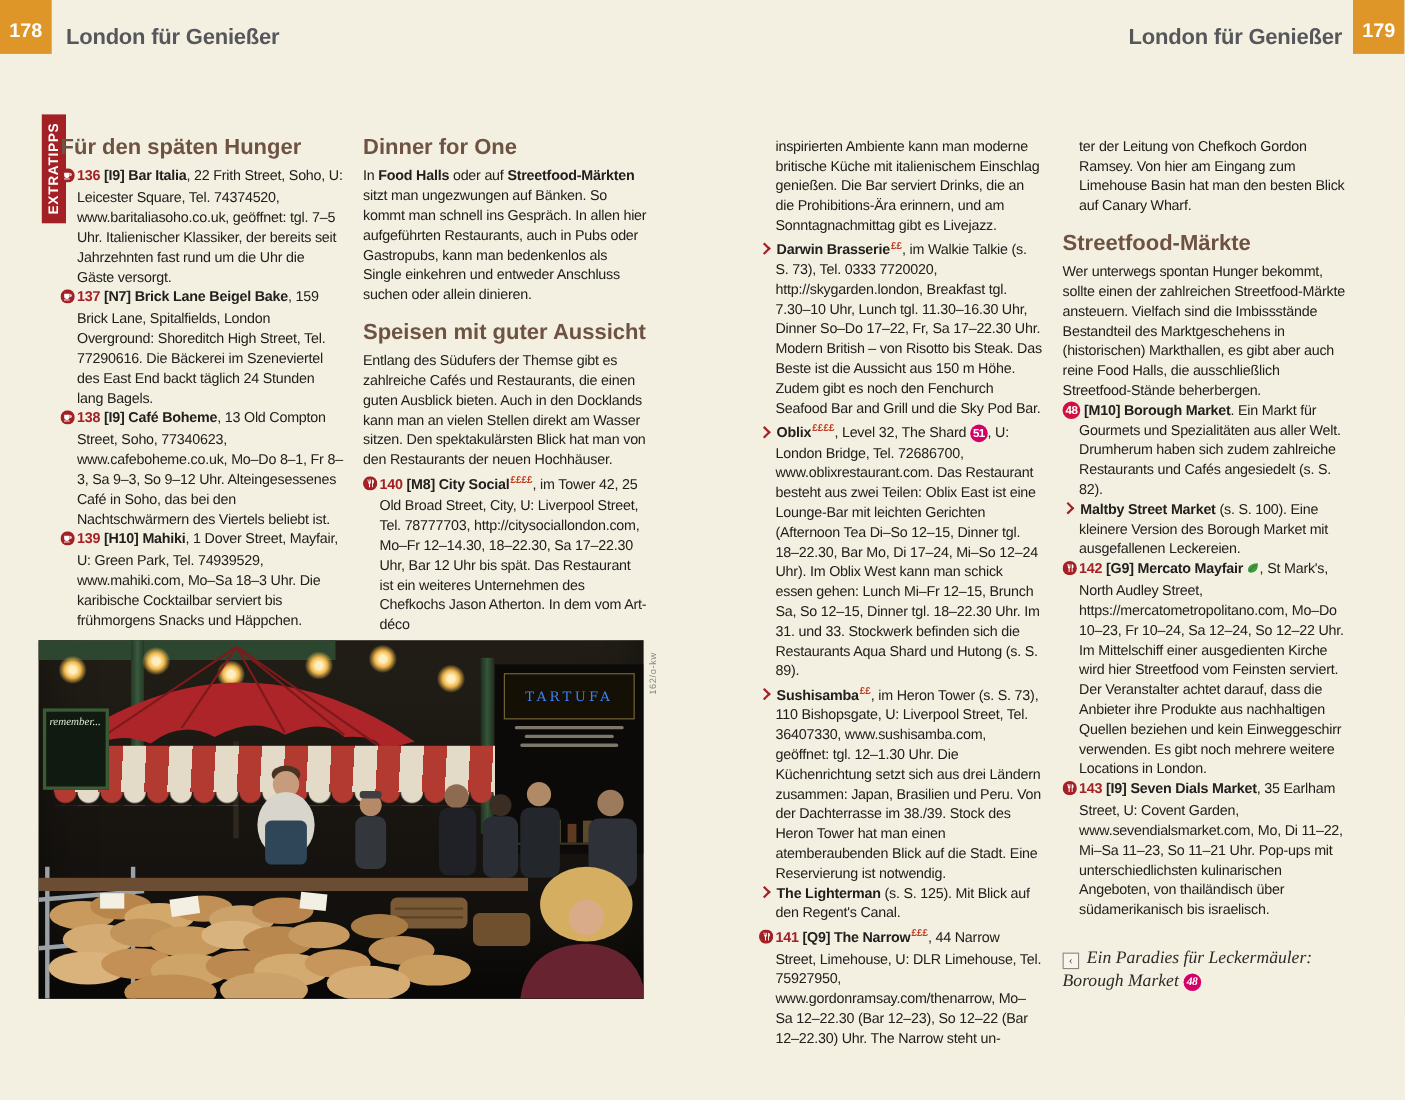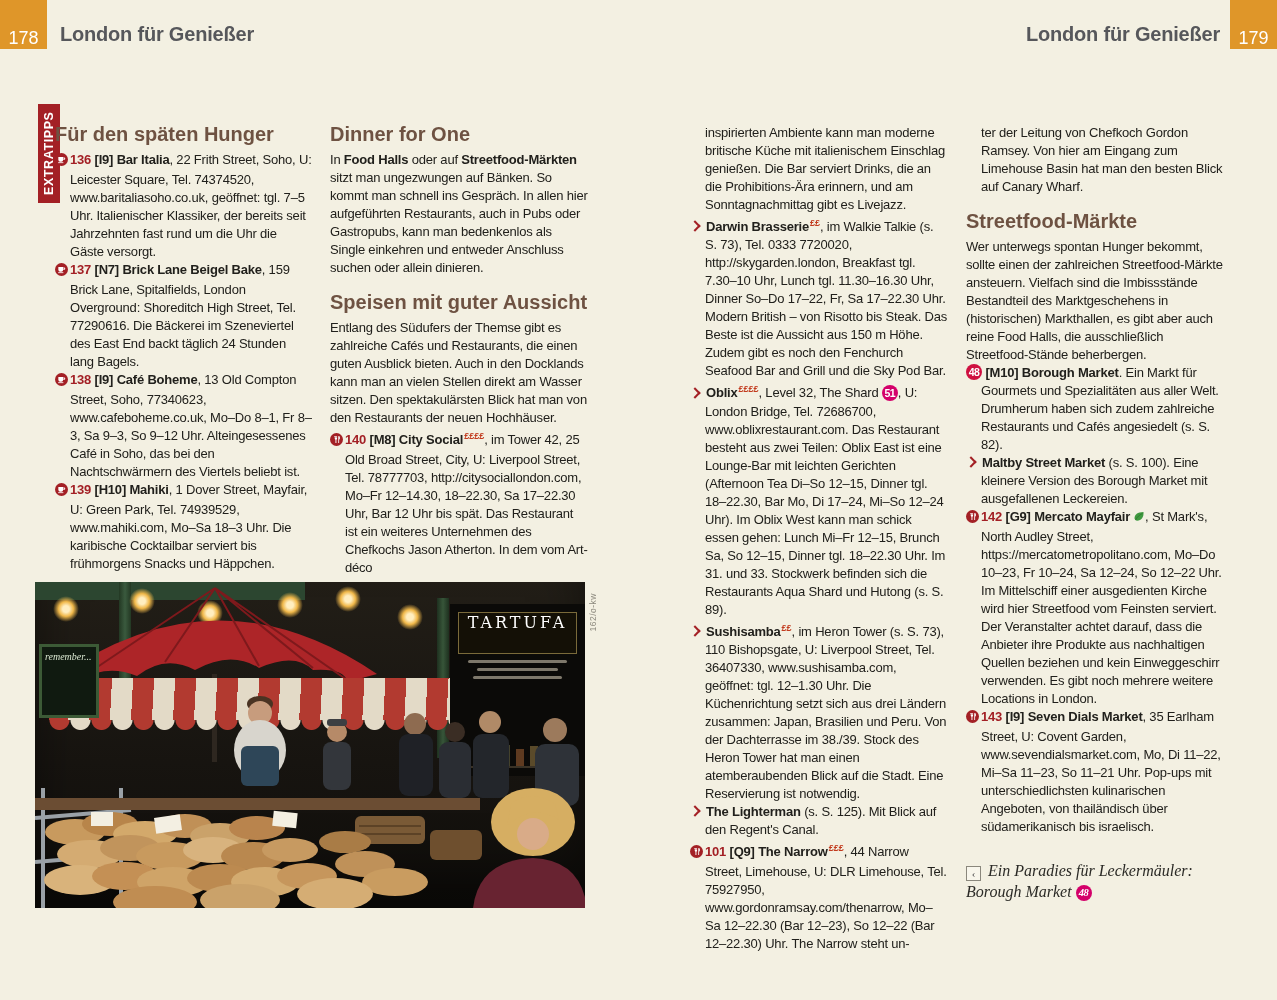--- a/index.html
+++ b/index.html
@@ -1,21 +1,21 @@
 <!DOCTYPE html>
 <html><head>
 <meta charset="utf-8">
 <style>
   html,body{margin:0;padding:0;background:#e8e6da;}
   .page{position:relative;width:1277px;height:1000px;background:#f3f0e2;overflow:hidden;
         font-family:"Liberation Sans",sans-serif;color:#21201c;}
   
   .pagenum{position:absolute;top:0;width:47px;height:49px;background:#df9629;color:#fff;
-           font-size:18px;font-weight:400;display:flex;align-items:flex-end;justify-content:center;
-           padding-bottom:0;box-sizing:border-box;}
+           font-size:18px;font-weight:700;display:flex;align-items:flex-end;justify-content:center;
+           padding-bottom:10px;box-sizing:border-box;}
   .pagenum.left{left:0}.pagenum.right{right:0}
   .htitle{position:absolute;top:23px;font-size:20px;font-weight:700;color:#56575b;letter-spacing:-0.2px;}
   .htitle.left{left:60px}.htitle.right{right:57px}
   
   .tab{position:absolute;left:38px;top:104px;width:22px;height:99px;background:#a32025;color:#fff;
        font-size:12.5px;font-weight:700;letter-spacing:.6px;writing-mode:vertical-rl;
        transform:rotate(180deg);display:flex;align-items:center;justify-content:center;}
   
   .col{position:absolute;top:124px;width:258px;font-size:13px;line-height:18px;letter-spacing:-0.2px;}
   #col1{left:55px}#col2{left:330px}#col3{left:690px}#col4{left:966px}
@@ -52,22 +52,22 @@
         background:radial-gradient(circle,#ffeec0 0 18%,#f0b84a 40%,rgba(240,184,74,0) 70%);}
   .umb{position:absolute;left:10px;top:0;}
   .awning{position:absolute;left:14px;top:96px;width:408px;height:42px;
           background:repeating-linear-gradient(93deg,#b23a30 0 21px,#e3dac7 21px 42px);}
   .awning:after{content:"";position:absolute;left:0;right:0;top:100%;height:12px;
           background-image:radial-gradient(circle at 10.5px 0,#b23a30 9.5px,rgba(0,0,0,0) 10.5px),
                            radial-gradient(circle at 10.5px 0,#e3dac7 9.5px,rgba(0,0,0,0) 10.5px);
           background-size:42px 12px,42px 12px;background-position:0 0,21px 0;background-repeat:repeat-x;}
   .shop{position:absolute;left:415px;top:22px;width:135px;height:172px;background:#0b0a08;}
   .shopsign{margin:8px 8px 6px;height:40px;background:#141006;border:1px solid #7a6a3a;
-            display:flex;justify-content:center;color:#ffffff;
-            font-family:"DejaVu Serif",serif;font-size:16px;letter-spacing:3px;}
+            display:flex;align-items:center;justify-content:center;color:#3b82f6;
+            font-family:"DejaVu Serif",serif;font-size:12px;letter-spacing:3px;}
   .shopline{height:3px;background:rgba(222,212,190,.55);margin:5px auto;border-radius:2px;}
   .bottles{position:absolute;bottom:8px;left:10px;right:10px;height:26px;display:flex;
            align-items:flex-end;gap:6px;border-bottom:2px solid #3a3226;}
   .bottles i{display:block;width:8px;background:#5a4a2a;}
   .board{position:absolute;left:4px;top:62px;width:60px;height:74px;background:#101a10;
          border:3px solid #3c5a36;box-sizing:border-box;padding:4px 3px;
          font-family:"Liberation Serif",serif;font-style:italic;font-size:10px;color:#d8e6cf;}
   .scene{position:absolute;left:0;top:0;}
   .credit{position:absolute;left:588px;top:593px;font-size:8.5px;color:#8a877c;letter-spacing:.5px;
           writing-mode:vertical-rl;transform:rotate(180deg);}
@@ -124,21 +124,21 @@
   <div class="col" id="col3">
       <p class="cont">inspirierten Ambiente kann man moderne britische Küche mit italienischem Einschlag genießen. Die Bar serviert Drinks, die an die Prohibitions-Ära erinnern, und am Sonntagnachmittag gibt es Livejazz.</p>
       <p class="entry"><i class="chev"></i><span class="bold">Darwin Brasserie</span><sup class="price">££</sup>, im Walkie Talkie (s. S. 73), Tel. 0333 7720020, http://skygarden.london, Breakfast tgl. 7.30–10 Uhr, Lunch tgl. 11.30–16.30 Uhr, Dinner So–Do 17–22, Fr, Sa 17–22.30 Uhr. Modern British – von Risotto bis Steak. Das Beste ist die Aussicht aus 150 m Höhe. Zudem gibt es noch den Fenchurch Seafood Bar and Grill und die Sky Pod Bar.</p>
       <p class="entry"><i class="chev"></i><span class="bold">Oblix</span><sup class="price">££££</sup>, Level 32, The Shard <span class="badge" style="background: rgb(212, 0, 106);">51</span>, U: London Bridge, Tel. 72686700, www.oblixrestaurant.com. Das Restaurant besteht aus zwei Teilen: Oblix East ist eine Lounge-Bar mit leichten Gerichten (Afternoon Tea Di–So 12–15, Dinner tgl. 18–22.30, Bar Mo, Di 17–24, Mi–So 12–24 Uhr). Im Oblix West kann man schick essen gehen: Lunch Mi–Fr 12–15, Brunch Sa, So 12–15, Dinner tgl. 18–22.30 Uhr. Im 31. und 33. Stockwerk befinden sich die Restaurants Aqua Shard und Hutong (s. S. 89).</p>
       <p class="entry"><i class="chev"></i><span class="bold">Sushisamba</span><sup class="price">££</sup>, im Heron Tower (s. S. 73), 110 Bishopsgate, U: Liverpool Street, Tel. 36407330, www.sushisamba.com, geöffnet: tgl. 12–1.30 Uhr. Die Küchenrichtung setzt sich aus drei Ländern zusammen: Japan, Brasilien und Peru. Von der Dachterrasse im 38./39. Stock des Heron Tower hat man einen atemberaubenden Blick auf die Stadt. Eine Reservierung ist notwendig.</p>
       <p class="entry"><i class="chev"></i><span class="bold">The Lighterman</span> (s. S. 125). Mit Blick auf den Regent's Canal.</p>
       <p class="entry"><span class="micon"><svg width="13" height="13" viewBox="0 0 14 14">
             <circle cx="7" cy="7" r="7" fill="#a32025"></circle>
             <path fill="#fff" d="M4.2 3.2h.8v2.2h.5V3.2h.8v2.2h.5V3.2h.8v3a1 1 0 0 1-.7 1v3.6h-1V7.2a1 1 0 0 1-.7-1z"></path>
             <path fill="#fff" d="M9.8 3.2c.6.4.9 1.2.9 2.2 0 .9-.3 1.5-.9 1.8v3.6h-.9V3.4z"></path>
-          </svg></span><span class="num">101 </span><span class="bold">[Q9] The Narrow</span><sup class="price">£££</sup>, 44 Narrow Street, Limehouse, U: DLR Limehouse, Tel. 75927950, www.gordonramsay.com/thenarrow, Mo–Sa 12–22.30 (Bar 12–23), So 12–22 (Bar 12–22.30) Uhr. The Narrow steht un-</p>
+          </svg></span><span class="num">141 </span><span class="bold">[Q9] The Narrow</span><sup class="price">£££</sup>, 44 Narrow Street, Limehouse, U: DLR Limehouse, Tel. 75927950, www.gordonramsay.com/thenarrow, Mo–Sa 12–22.30 (Bar 12–23), So 12–22 (Bar 12–22.30) Uhr. The Narrow steht un-</p>
     </div>
   <div class="col" id="col4">
       <p class="cont">ter der Leitung von Chefkoch Gordon Ramsey. Von hier am Eingang zum Limehouse Basin hat man den besten Blick auf Canary Wharf.</p>
       <div class="h">Streetfood-Märkte</div>
       <p class="para">Wer unterwegs spontan Hunger bekommt, sollte einen der zahlreichen Streetfood-Märkte ansteuern. Vielfach sind die Imbissstände Bestandteil des Marktgeschehens in (historischen) Markthallen, es gibt aber auch reine Food Halls, die ausschließlich Streetfood-Stände beherbergen.</p>
       <p class="entry"><span class="badge" style="background: rgb(207, 16, 64);">48</span> <span class="bold">[M10] Borough Market</span>. Ein Markt für Gourmets und Spezialitäten aus aller Welt. Drumherum haben sich zudem zahlreiche Restaurants und Cafés angesiedelt (s. S. 82).</p>
       <p class="entry"><i class="chev"></i><span class="bold">Maltby Street Market</span> (s. S. 100). Eine kleinere Version des Borough Market mit ausgefallenen Leckereien.</p>
       <p class="entry"><span class="micon"><svg width="13" height="13" viewBox="0 0 14 14">
             <circle cx="7" cy="7" r="7" fill="#a32025"></circle>
             <path fill="#fff" d="M4.2 3.2h.8v2.2h.5V3.2h.8v2.2h.5V3.2h.8v3a1 1 0 0 1-.7 1v3.6h-1V7.2a1 1 0 0 1-.7-1z"></path>

